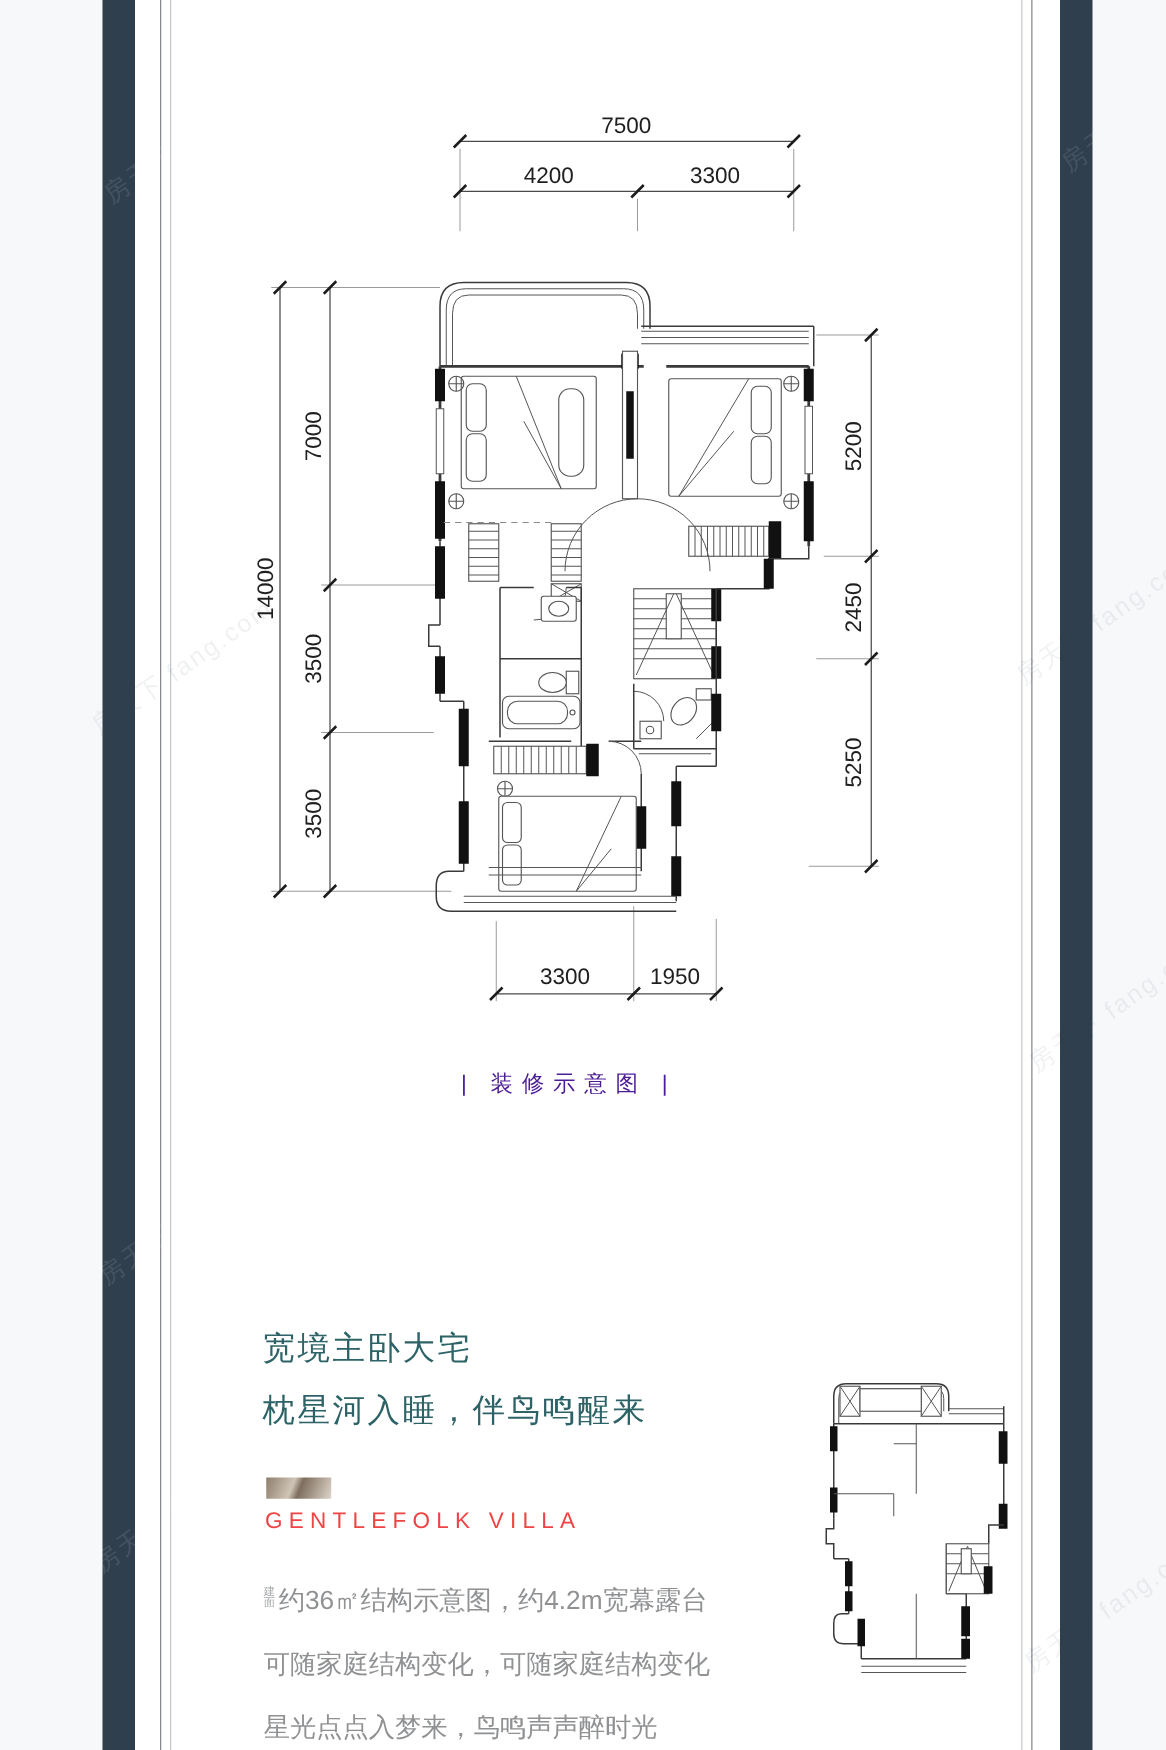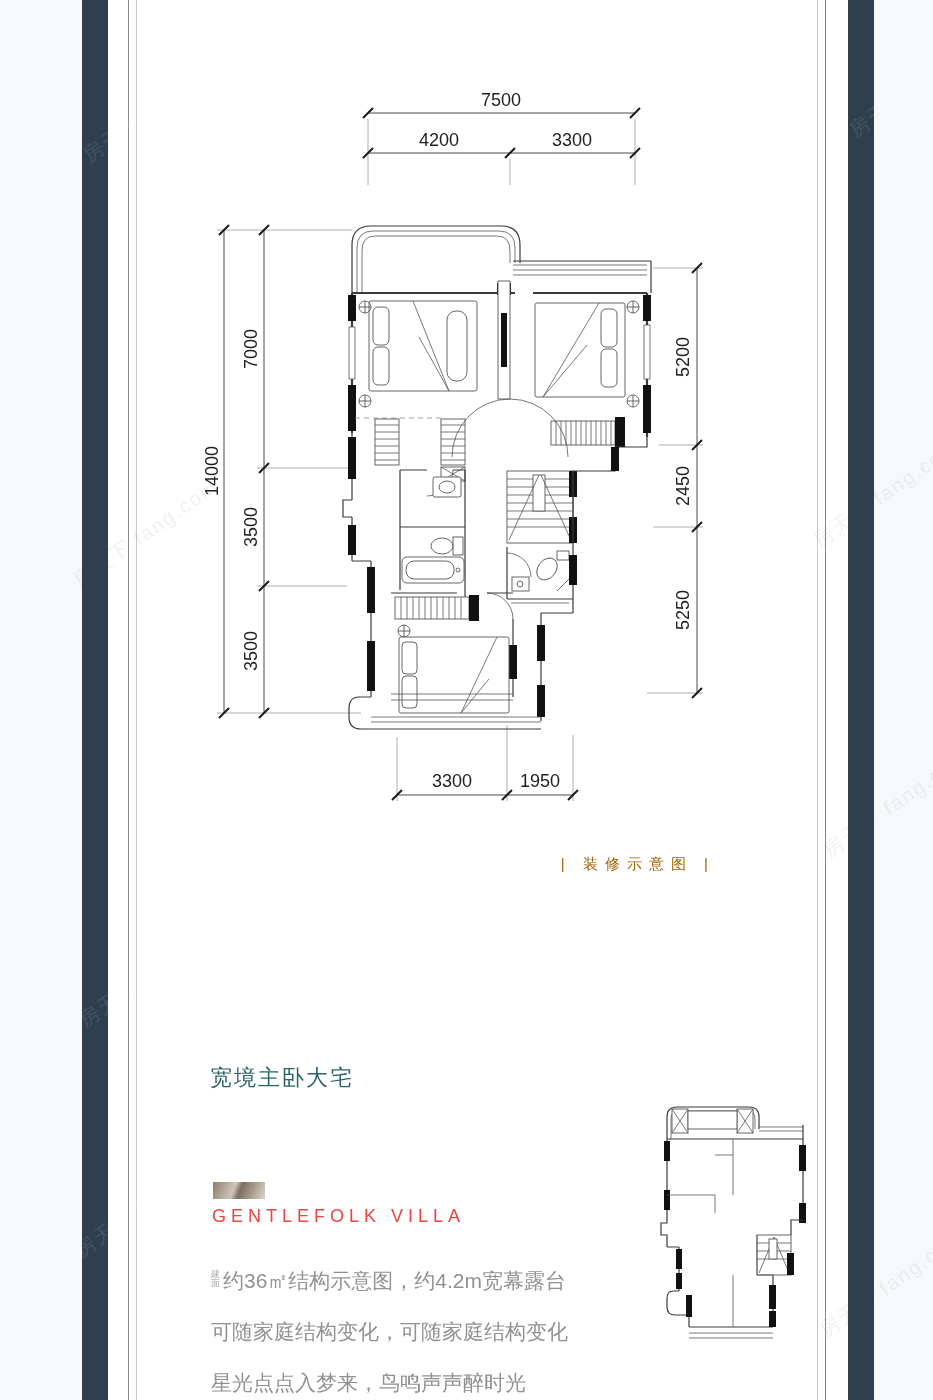--- a/index.html
+++ b/index.html
@@ -12,25 +12,25 @@
   .page-white { position:absolute; left:108px; top:0; width:740px; height:1400px; background:#ffffff; }
   .side-bar { position:absolute; top:0; width:26px; height:1400px; background:#2f3f4d; }
   .bar-left { left:82px; } .bar-right { left:848px; }
   .frame-line { position:absolute; top:0; height:1400px; width:1px; }
   .fl-dark { background:#85898e; } .fl-light { background:#c6c9cc; }
   .wm { position:absolute; color:#2f3f4d; opacity:0.07; font-size:20px; letter-spacing:2px;
         transform:rotate(-35deg); white-space:nowrap; pointer-events:none; }
   .wm.on-dark { color:#ffffff; opacity:0.10; }
 
   .plan-svg { position:absolute; left:195px; top:85px; width:520px; height:730px; }
-  .deco-caption { position:absolute; left:195px; top:855px; width:520px; text-align:right;
-    font-size:15px; color:#a16207; letter-spacing:7px; }
+  .deco-caption { position:absolute; left:195px; top:855px; width:520px; text-align:center;
+    font-size:18px; color:#4c1d95; letter-spacing:7px; }
 
   .headline { position:absolute; left:210px; top:1053px; color:#2d6367;
-    font-size:22px; line-height:50px; letter-spacing:2px; font-weight:500; }
+    font-size:26px; line-height:50px; letter-spacing:2px; font-weight:500; }
   .brand-logo { position:absolute; left:213px; top:1182px; width:52px; height:17px;
     background:linear-gradient(112deg,#8d7d6c 0%,#cfc5b7 40%,#7e6e5e 52%,#ddd5c9 100%); }
   .brand-name { position:absolute; left:212px; top:1206px; font-size:18px; color:#ef4444;
     letter-spacing:5px; }
   .desc { position:absolute; left:211px; top:1255px; color:#8f9193; font-size:21px; line-height:51px; }
   .desc .line { white-space:nowrap; }
   .area-prefix { display:inline-block; vertical-align:2px; margin-right:3px;
     font-size:9px; line-height:9px; color:#a5a7a9; text-align:center; }
   .struct-svg { position:absolute; left:642px; top:1095px; width:176px; height:268px; }
   .struct-caption { position:absolute; left:652px; top:1437px; font-size:15px; color:#9a9da0;
@@ -242,20 +242,21 @@
   <g>
     <path class="wall-thin" d="M176,612 H164 Q154,612 154,624 V632 Q154,644 166,644 H346"></path>
     <path class="lt" d="M176,632 H346 M176,637 H346 M196,609 H318 M196,615 H318"></path>
   </g>
 </svg>
 
 <div class="deco-caption">| 装修示意图 |</div>
 
 <div class="headline">
   <div>宽境主卧大宅</div>
+  <div>枕星河入睡，伴鸟鸣醒来</div>
 </div>
 
 <div class="brand-logo"></div>
 <div class="brand-name">GENTLEFOLK VILLA</div>
 
 <div class="desc">
   <div class="line"><span class="area-prefix"><span>建</span><br><span>面</span></span><span>约36㎡结构示意图，约4.2m宽幕露台</span></div>
   <div class="line">可随家庭结构变化，可随家庭结构变化</div>
   <div class="line">星光点点入梦来，鸟鸣声声醉时光</div>
 </div>

